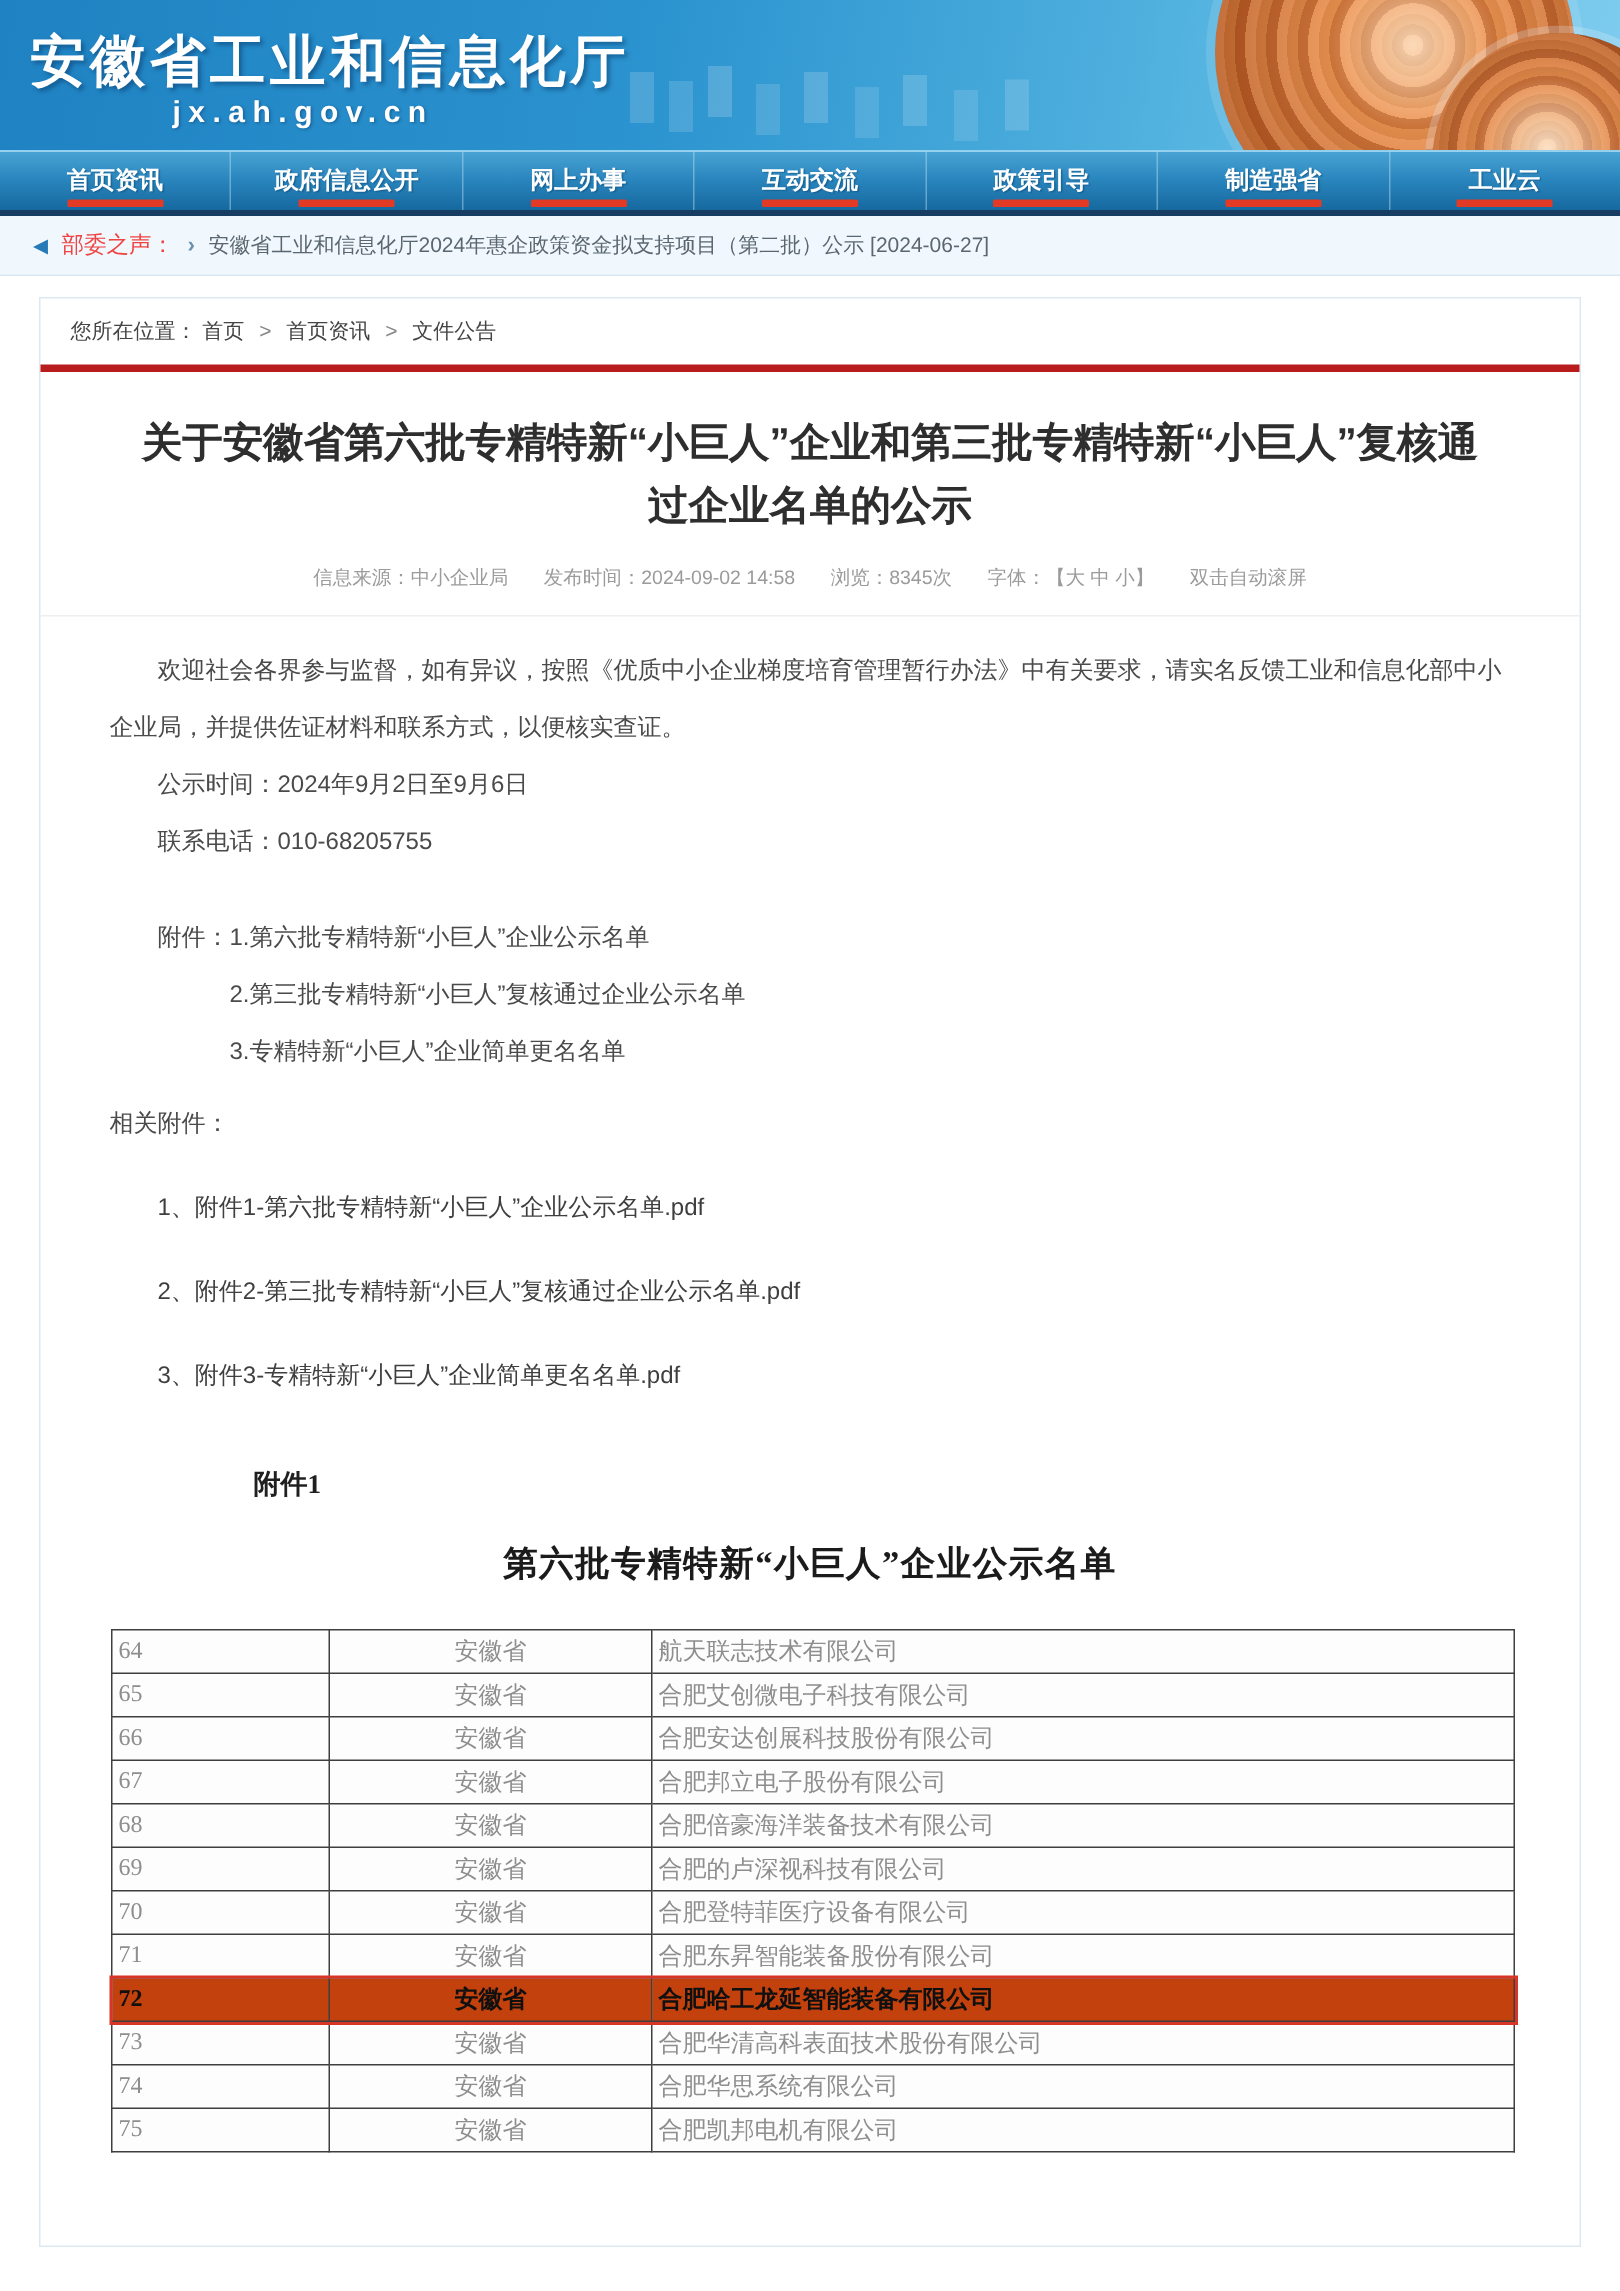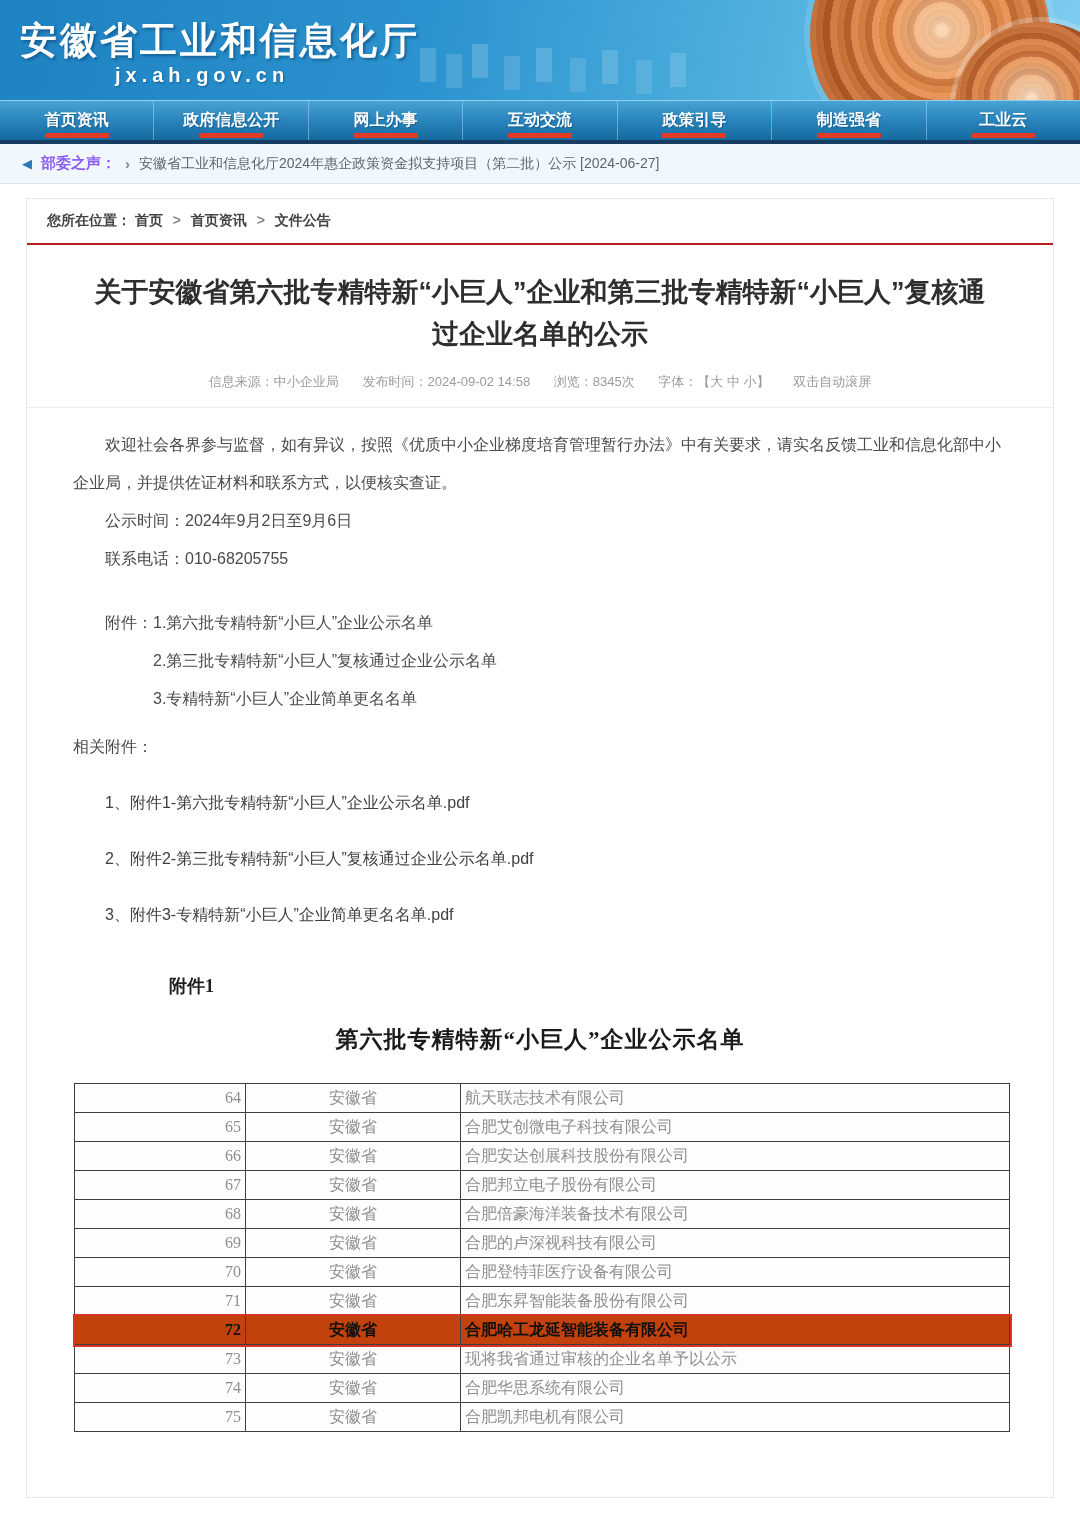--- a/index.html
+++ b/index.html
@@ -61,31 +61,31 @@
     width:64px; height:5px; background:#e23a24; border-radius:1px;
   }
   .nav-strip { height:4px; background:#173d63; }
 
   
   .ticker {
     display:flex; align-items:center; gap:9px; height:40px; padding:0 22px;
     background:#f1f8fd; border-bottom:1px solid #d9e7f1; font-size:14px;
   }
   .ticker-icon { color:#2779b8; font-size:13px; }
-  .ticker-label { color:#8b5cf6; font-weight:bold; font-size:15px; }
+  .ticker-label { color:#ef4444; font-weight:normal; font-size:15px; }
   .ticker-arrow { color:#6d90ad; font-size:15px; font-weight:bold; }
   .ticker-link { color:#5b6770; cursor:pointer; }
 
   
   .container {
     margin:14px 26px 0 26px; background:#ffffff; border:1px solid #dde8f1;
     min-height:1300px; padding-bottom:30px;
   }
   .breadcrumb {
-    padding:13px 20px; font-size:14px; color:#444; border-bottom:2px solid #b91c1c;font-weight:bold;
+    padding:13px 20px; font-size:14px; color:#444; border-bottom:5px solid #b91c1c;
   }
   .breadcrumb .crumb { color:#444; cursor:pointer; }
   .breadcrumb .sep { color:#888; margin:0 6px; }
 
   .article-title {
     padding:26px 55px 6px; text-align:center; font-size:27px; font-weight:bold;
     color:#2e2e2e; line-height:42px;
   }
   .meta {
     text-align:center; color:#9b9b9b; font-size:13px; padding:12px 0 16px;
@@ -106,21 +106,21 @@
   
   .attachment-doc { margin-top:40px; font-family:"Liberation Serif", "DejaVu Serif", serif; }
   .att-doc-label { margin-left:142px; font-size:18px; font-weight:bold; color:#1f1f1f; }
   .att-doc-title { text-align:center; font-size:23px; font-weight:bold; color:#1b1b1b; margin:26px 0 28px; letter-spacing:1px; }
 
   table.roster {
     border-collapse:collapse; margin-left:47px; width:936px; table-layout:fixed;
     font-size:16px; color:#2c2c2c; background:#fdfdfd;
   }
   table.roster td { border:1px solid #3f3f3f; height:29px; padding:0 4px; }
-  td.c-no { width:171px; text-align:right; }
+  td.c-no { width:145px; text-align:left; }
   td.c-prov { width:215px; text-align:center; }
   td.c-comp { text-align:left; padding-left:10px; }
   tr.dim td { color:#8e8e8e; filter:blur(0.45px); }
   tr.highlight { outline:2px solid #d93526; }
   tr.highlight td { color:#101010; font-weight:600; background:#c2410c; }
 </style>
 </head>
 <body>
 
 <div class="banner">
@@ -236,21 +236,21 @@
           <td class="c-comp">合肥东昇智能装备股份有限公司</td>
         </tr>
         <tr class="highlight">
           <td class="c-no">72</td>
           <td class="c-prov">安徽省</td>
           <td class="c-comp">合肥哈工龙延智能装备有限公司</td>
         </tr>
         <tr class="dim">
           <td class="c-no">73</td>
           <td class="c-prov">安徽省</td>
-          <td class="c-comp">现将我省通过审核的企业名单予以公示</td>
+          <td class="c-comp">合肥华清高科表面技术股份有限公司</td>
         </tr>
         <tr class="dim">
           <td class="c-no">74</td>
           <td class="c-prov">安徽省</td>
           <td class="c-comp">合肥华思系统有限公司</td>
         </tr>
         <tr class="dim">
           <td class="c-no">75</td>
           <td class="c-prov">安徽省</td>
           <td class="c-comp">合肥凯邦电机有限公司</td>

